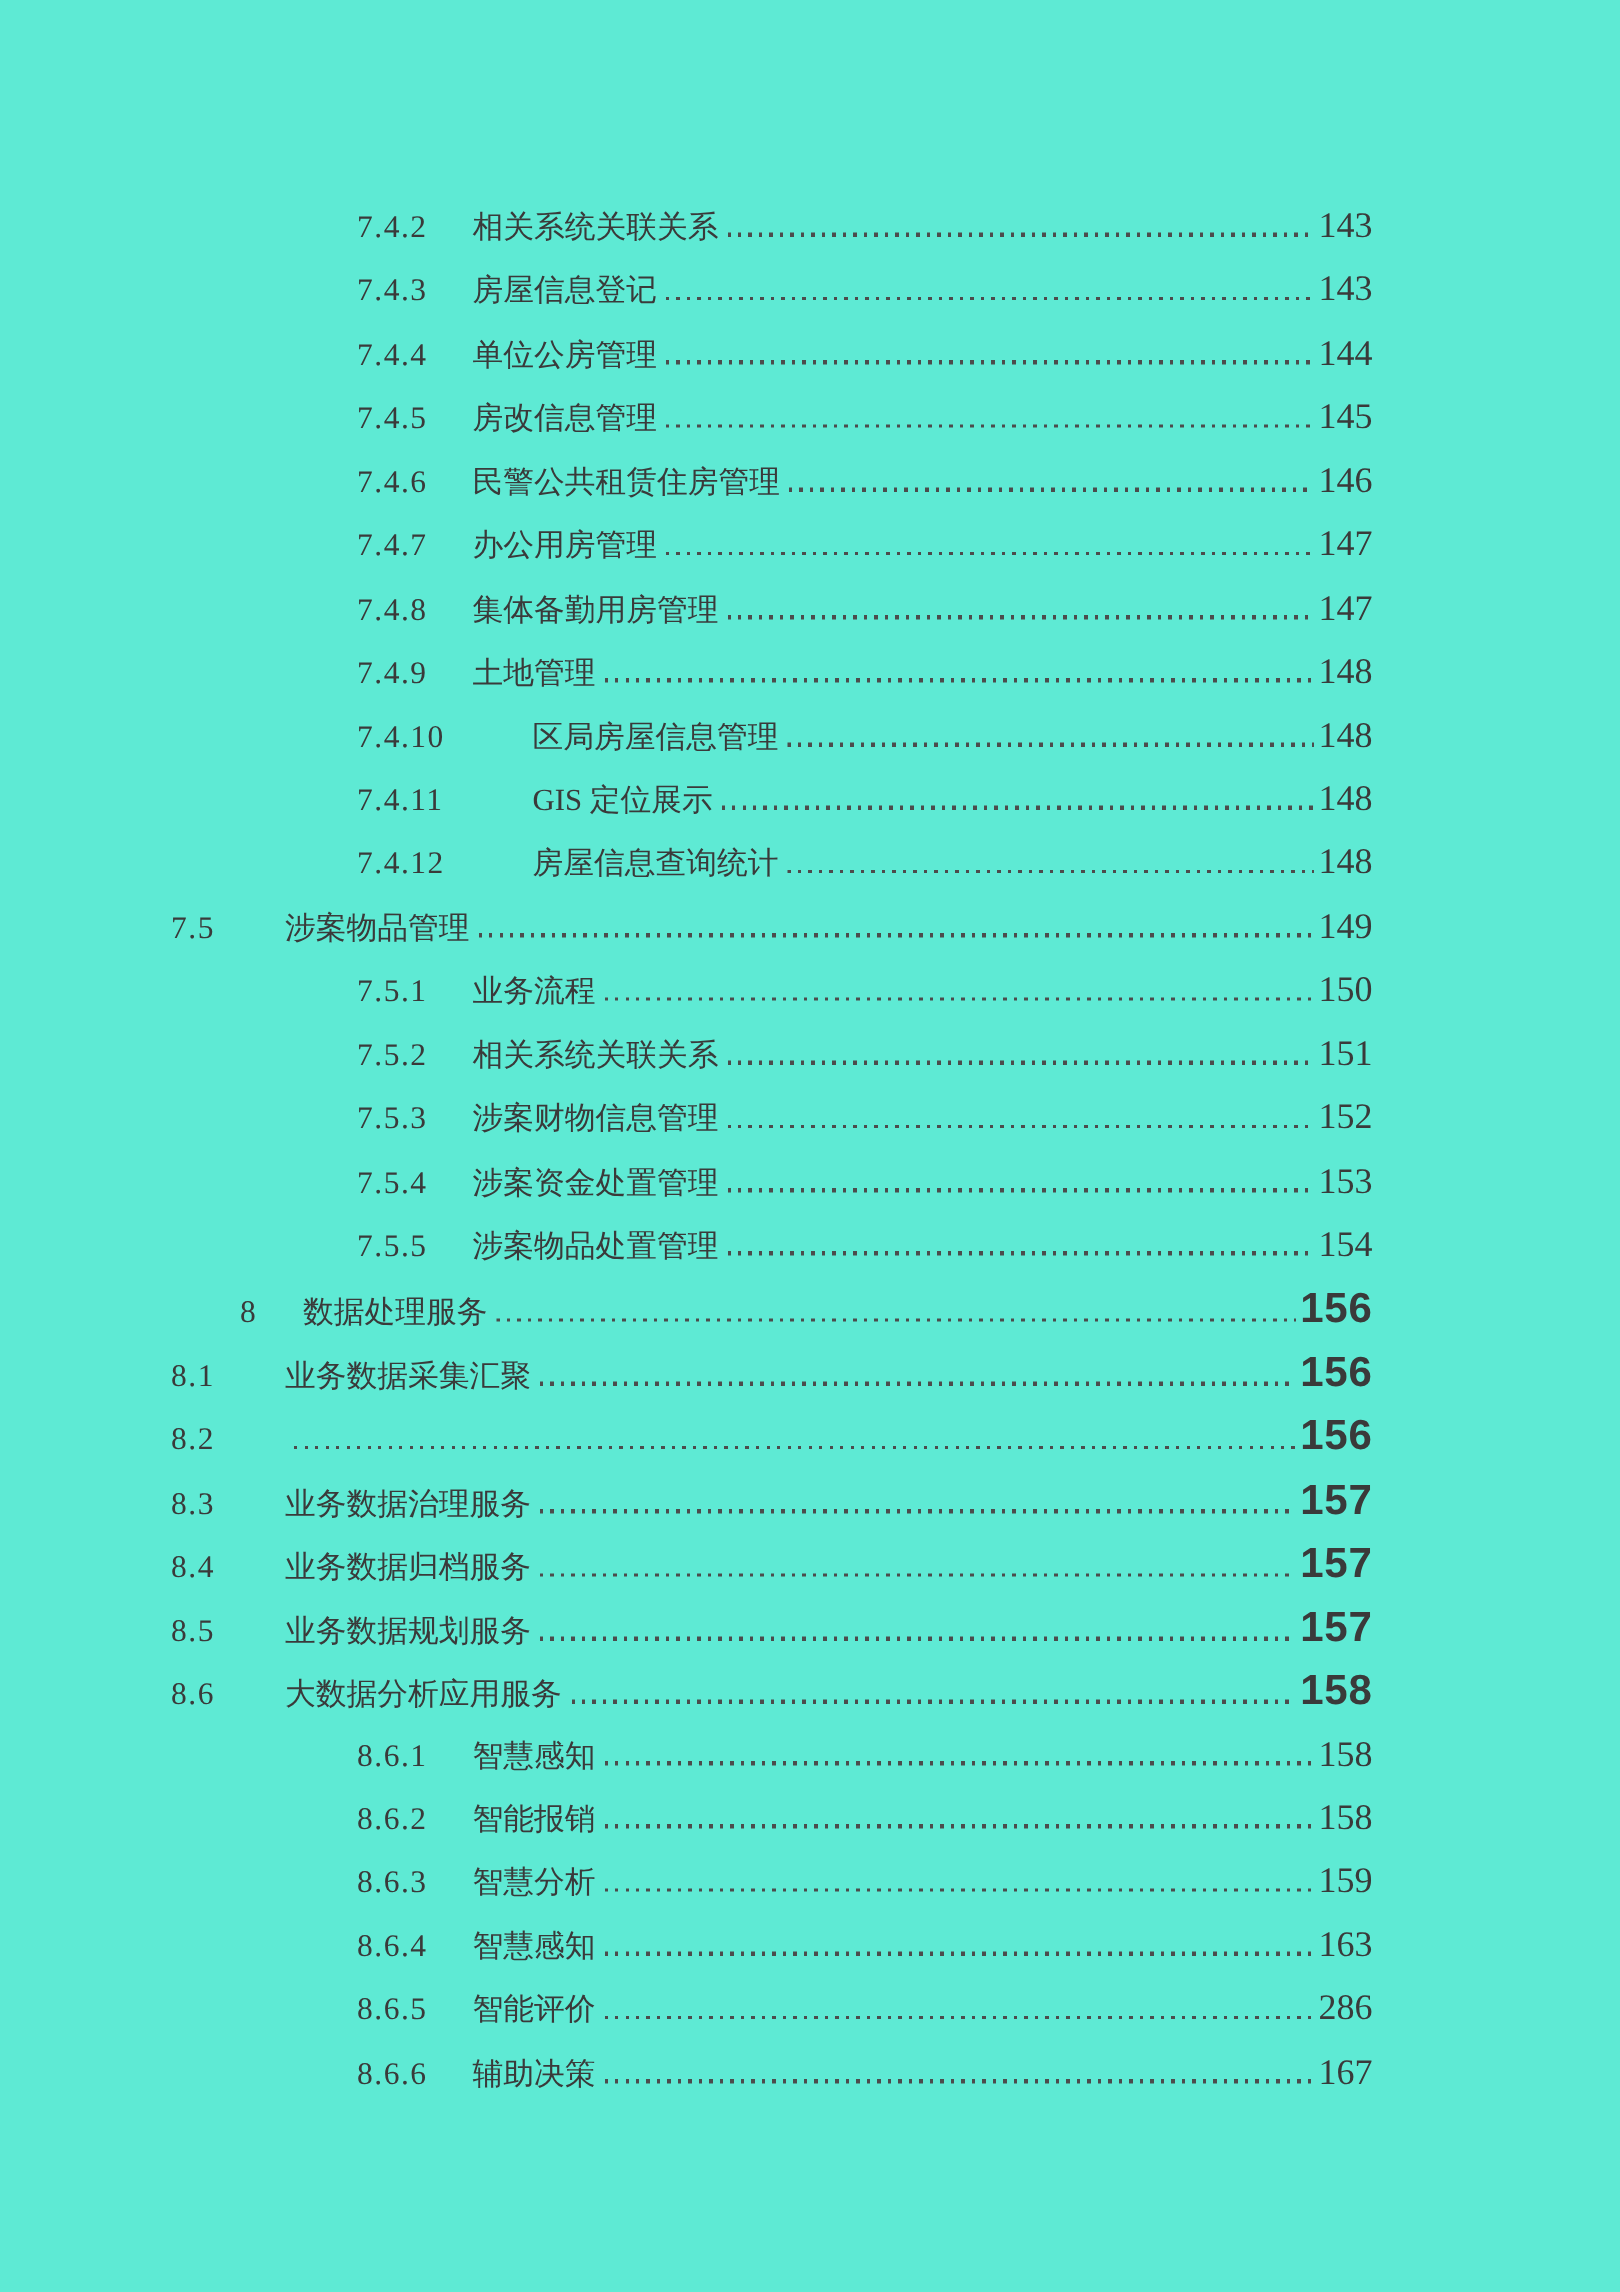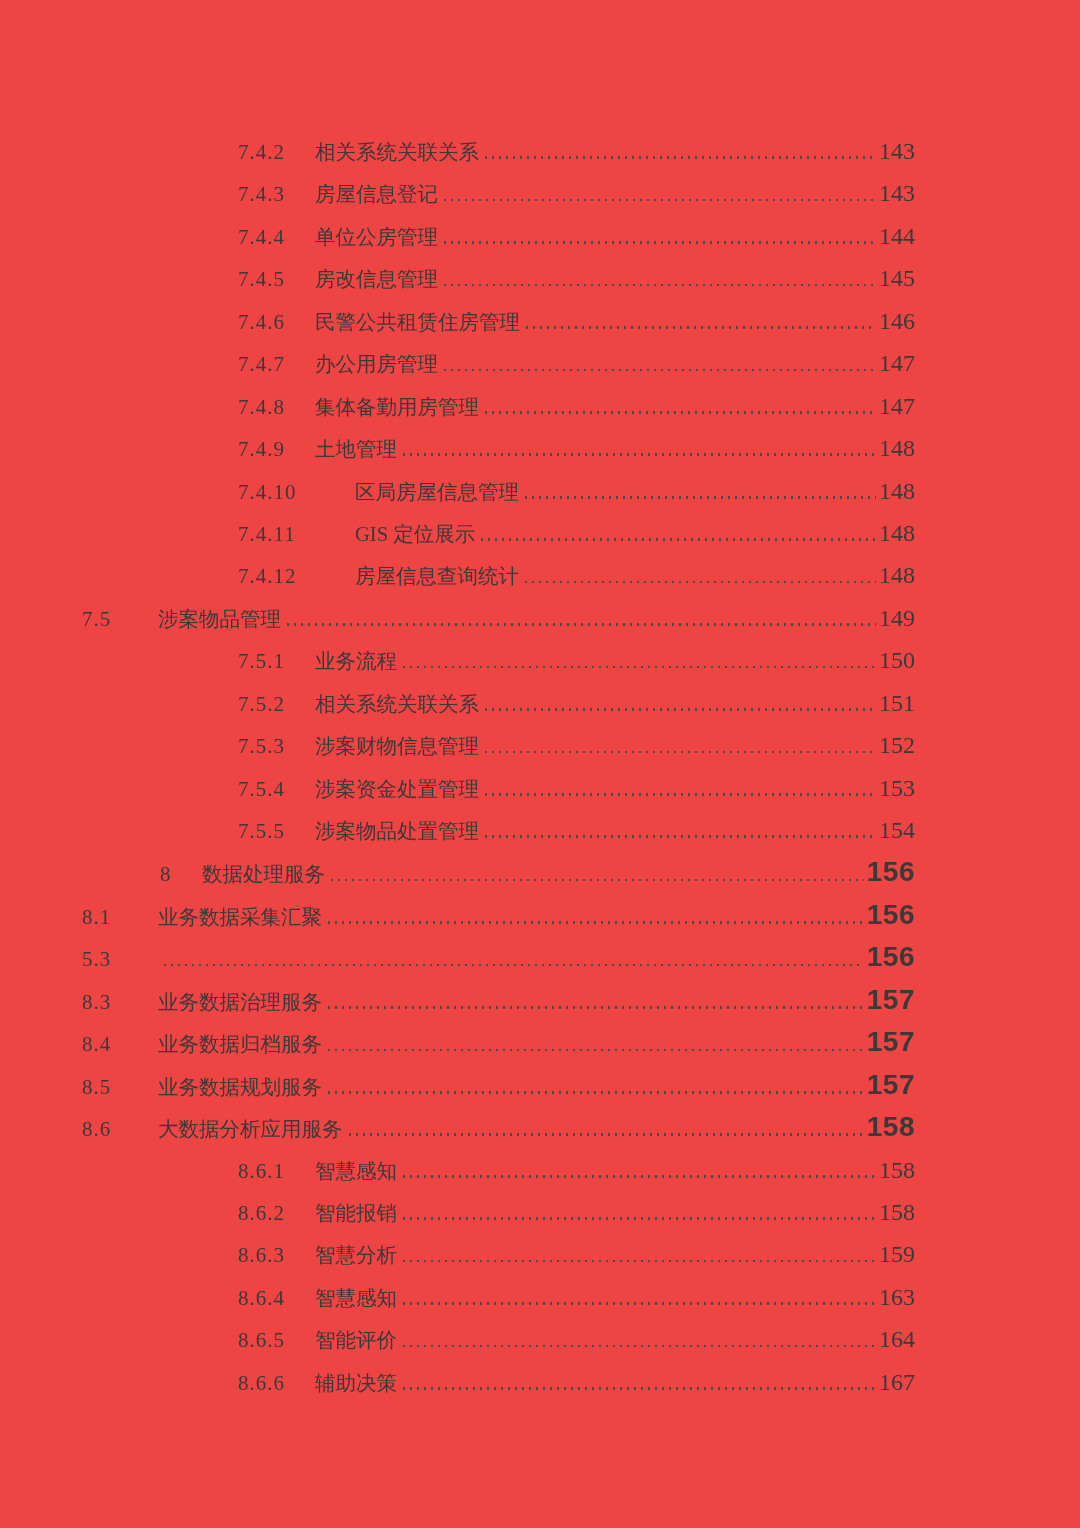--- a/index.html
+++ b/index.html
@@ -10,21 +10,21 @@
     width: 1080px;
     height: 1528px;
     background: #ffffff;
     position: relative;
     overflow: hidden;
     font-family: "Liberation Serif", "DejaVu Serif", serif;
   }
   .page {
     position: absolute;
     inset: 0;
-    background: #ef4444;
+    background: #5eead4;
   }
   .toc {
     position: absolute;
     top: 130px;
     left: 0;
     width: 1080px;
   }
   .row {
     display: flex;
     align-items: baseline;
@@ -53,21 +53,21 @@
     margin: 0 3px 0 6px;
     background: repeating-linear-gradient(to right, #4c4c4c 0 2.3px, transparent 2.3px 7px);
   }
   .row .pagenum {
     flex: 0 0 auto;
     font-size: 24px;
   }
   
   .lvl1 { padding-left: 160px; }
   .lvl1 .num { width: 42px; }
-  .lvl2 { padding-left: 82px; }
+  .lvl2 { padding-left: 114px; }
   .lvl2 .num { width: 76px; }
   .lvl3 { padding-left: 238px; }
   .lvl3 .num { width: 77px; }
   .lvl3.wide .num { width: 117px; }
   
   .pb .pagenum {
     font-family: "Liberation Sans", "DejaVu Sans", sans-serif;
     font-weight: 700;
     font-size: 28px;
     letter-spacing: 0.5px;
@@ -186,21 +186,21 @@
         <span class="leader"></span>
         <span class="pagenum">156</span>
       </div>
       <div class="row lvl2 pb">
         <span class="num">8.1</span>
         <span class="title">业务数据采集汇聚</span>
         <span class="leader"></span>
         <span class="pagenum">156</span>
       </div>
       <div class="row lvl2 pb">
-        <span class="num">5.3</span>
+        <span class="num">8.2</span>
         <span class="leader"></span>
         <span class="pagenum">156</span>
       </div>
       <div class="row lvl2 pb">
         <span class="num">8.3</span>
         <span class="title">业务数据治理服务</span>
         <span class="leader"></span>
         <span class="pagenum">157</span>
       </div>
       <div class="row lvl2 pb">
@@ -242,21 +242,21 @@
       <div class="row lvl3">
         <span class="num">8.6.4</span>
         <span class="title">智慧感知</span>
         <span class="leader"></span>
         <span class="pagenum">163</span>
       </div>
       <div class="row lvl3">
         <span class="num">8.6.5</span>
         <span class="title">智能评价</span>
         <span class="leader"></span>
-        <span class="pagenum">164</span>
+        <span class="pagenum">286</span>
       </div>
       <div class="row lvl3">
         <span class="num">8.6.6</span>
         <span class="title">辅助决策</span>
         <span class="leader"></span>
         <span class="pagenum">167</span>
       </div>
     </div>
 </div>
 

